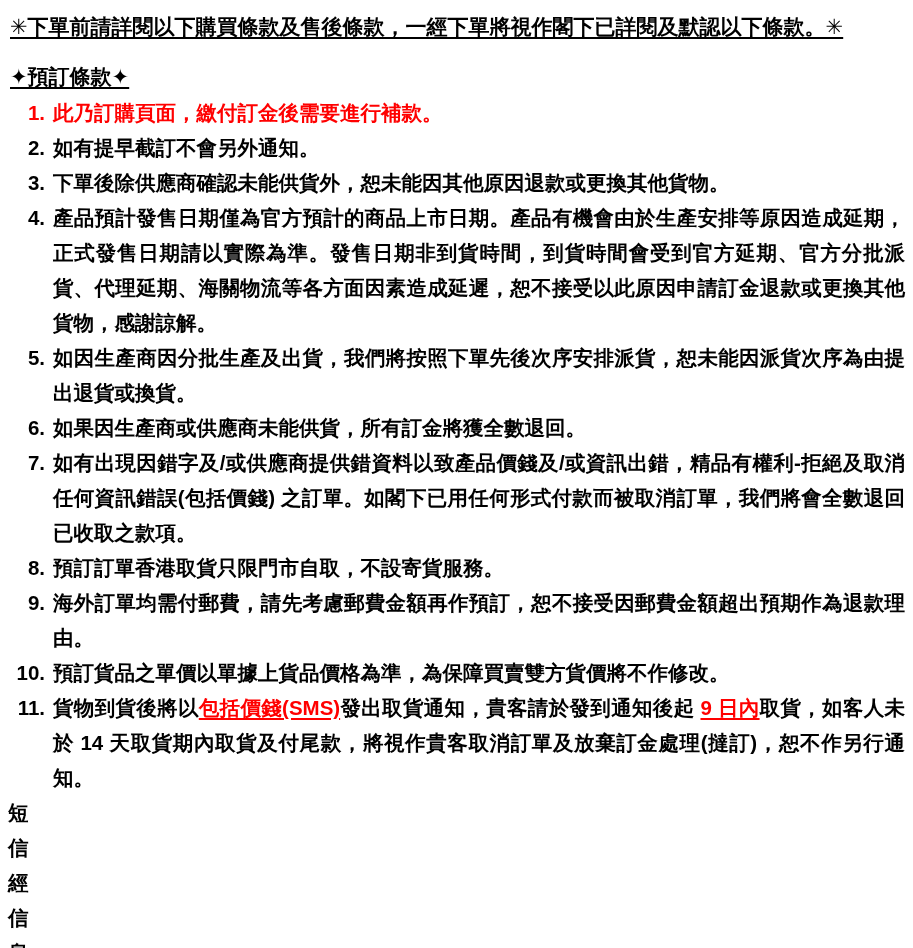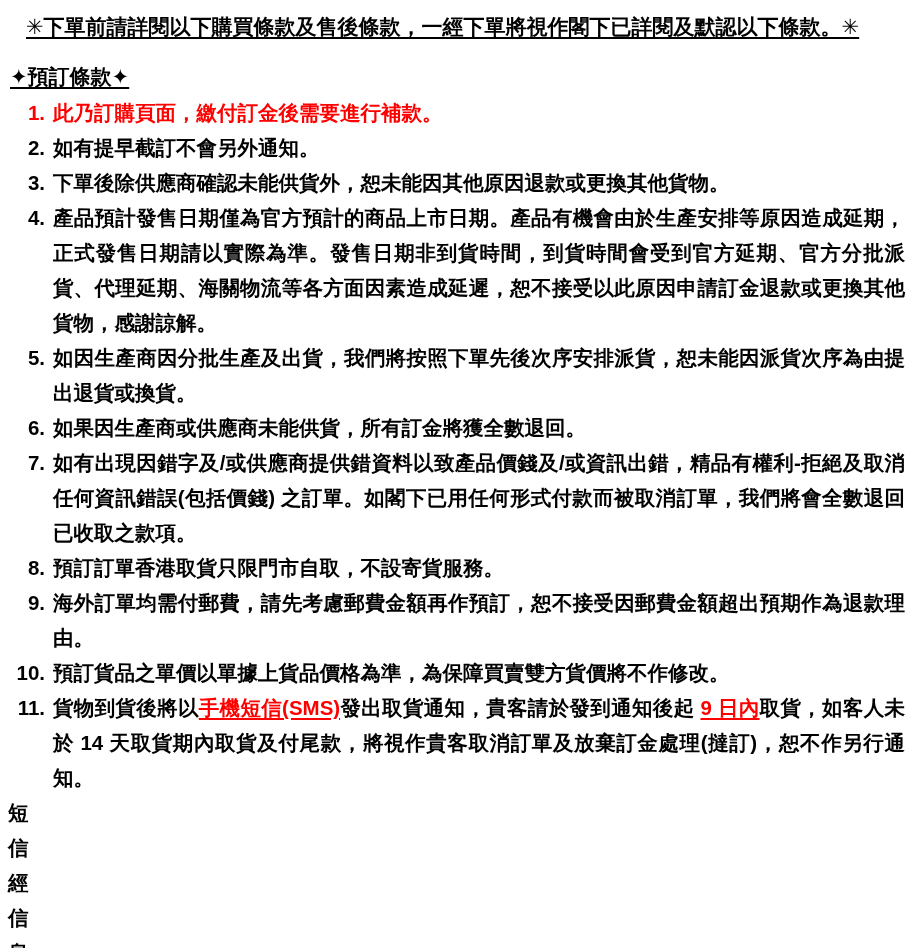--- a/index.html
+++ b/index.html
@@ -14,21 +14,21 @@
     padding: 6px 8px 4px 8px;
     background: #ffffff;
     font-family: "Liberation Sans", "DejaVu Sans", sans-serif;
     font-weight: 700;
     color: #000000;
     overflow: hidden;
   }
   .notice {
     font-size: 21px;
     line-height: 30px;
-    margin: 6px 0 20px 18px;
+    margin: 6px 0 20px 2px;
     text-decoration: underline;
     text-underline-offset: 3px;
   }
   .section-title {
     font-size: 21px;
     line-height: 30px;
     margin: 0 0 3px 2px;
     text-decoration: underline;
     text-underline-offset: 3px;
     display: inline-block;
@@ -105,21 +105,21 @@
       <div class="term">
         <span class="num">9.</span>
         <span class="body"><span>海外訂單均需付郵費，請先考慮郵費金額再作預訂，恕不接受因郵費金額超出預期作為退款理由。</span></span>
       </div>
       <div class="term">
         <span class="num">10.</span>
         <span class="body"><span>預訂貨品之單價以單據上貨品價格為準，為保障買賣雙方貨價將不作修改。</span></span>
       </div>
       <div class="term">
         <span class="num">11.</span>
-        <span class="body"><span>貨物到貨後將以</span><span class="red-ul">手機短信(SMS)</span><span>發出取貨通知，貴客請於發到通知後起 </span><span class="red-ul">9 日內</span><span>取貨，如客人未於 14 天取貨期內取貨及付尾款，將視作貴客取消訂單及放棄訂金處理(撻訂)，恕不作另行通知。</span></span>
+        <span class="body"><span>貨物到貨後將以</span><span class="red-ul">包括價錢(SMS)</span><span>發出取貨通知，貴客請於發到通知後起 </span><span class="red-ul">9 日內</span><span>取貨，如客人未於 14 天取貨期內取貨及付尾款，將視作貴客取消訂單及放棄訂金處理(撻訂)，恕不作另行通知。</span></span>
       </div>
       <div class="term">
         <span class="body"><span>短信經信息中心發出，並會記錄發送狀態(是否成功發出)，由於短信可能會因客人所使用的電信商攔截 / 部分型號手機內置短信攔置設定 / 其他原因未能查看短信，我們只能按照信息中心的發送狀態作準，未能考慮客人個別情況，恕不接受未有收到短信為由要求取回已撻訂的貨物或訂金。</span></span>
       </div>
       <div class="term">
         <span class="num">13.</span>
         <span class="body"></span>
       </div>
     </div>
 </div>

